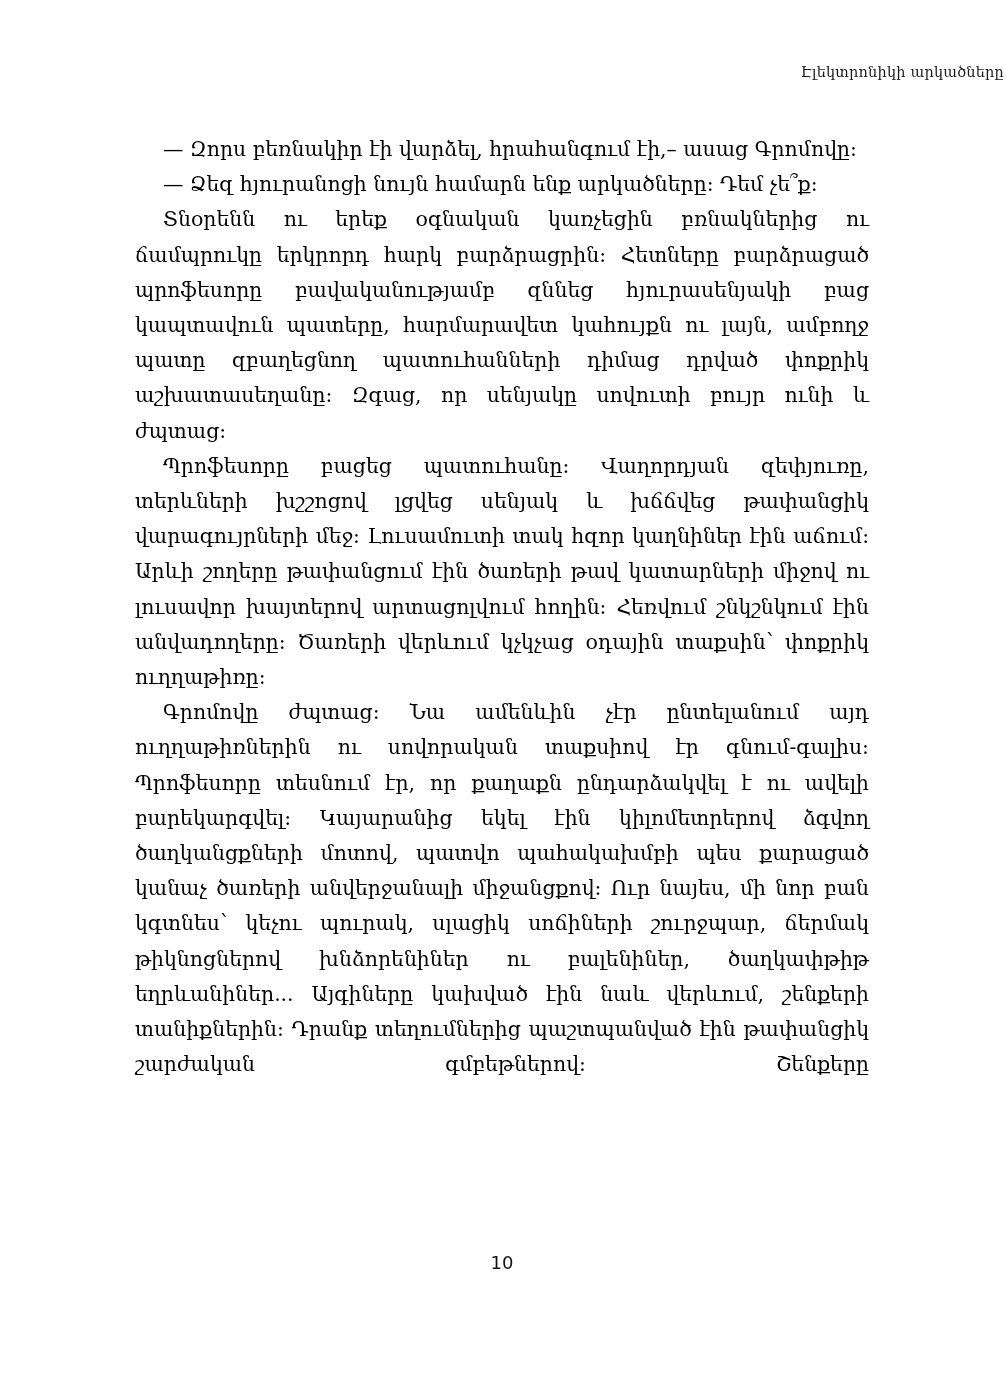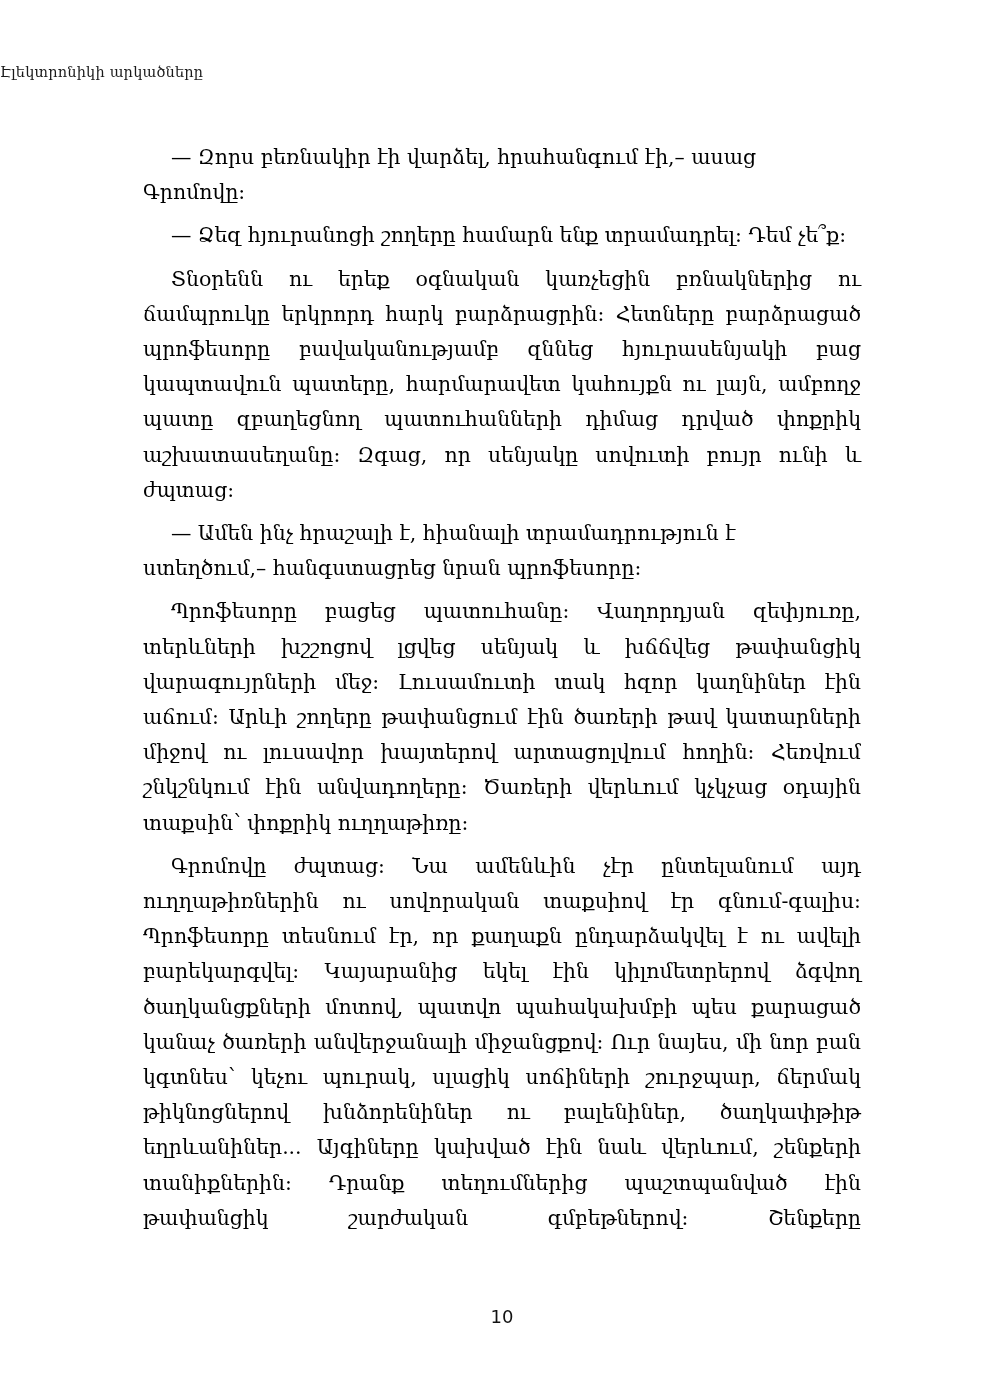--- a/index.html
+++ b/index.html
@@ -19,42 +19,42 @@
     background: #ffffff;
     overflow: hidden;
     box-sizing: border-box;
   }
   
   .running-head {
     position: absolute;
     top: 64px;
     left: 0;
     width: 1004px;
-    text-align: left;
+    text-align: right;
     font-family: "DejaVu Serif", "Liberation Serif", serif;
     font-size: 14.5px;
     letter-spacing: 0.2px;
     color: #1a1a1a;
   }
   
   .text-block {
     position: absolute;
     left: 135px;
     top: 132px;
     width: 734px;
     font-size: 20.4px;
     line-height: 35.2px;
     text-align: justify;
     text-justify: inter-word;
     color: #000000;
     -webkit-hyphens: none;
     hyphens: none;
   }
   .para {
-    margin: 8px;
+    margin: 0;
     text-indent: 28px;
     text-align: justify;
   }
   .para:last-of-type {
     text-align: justify;
   }
   
   .para.dialogue {
     text-indent: 28px;
     text-align: left;
@@ -63,40 +63,39 @@
   .para.continues {
     text-align: justify;
   }
   .para.continues::after {
     content: "";
     display: inline-block;
     width: 100%;
   }
   .folio {
     position: absolute;
-    top: 1306px;
+    top: 1252px;
     left: 0;
     width: 1004px;
     text-align: center;
     font-family: "DejaVu Sans", "Liberation Sans", sans-serif;
     font-size: 18px;
     color: #111111;
   }
 </style>
 </head>
 <body>
 
 <div class="page">
 
   <div class="running-head">Էլեկտրոնիկի արկածները</div>
 
   <div class="text-block">
     <p class="para dialogue">— Զորս բեռնակիր էի վարձել, հրահանգում էի,– ասաց Գրոմովը:</p>
-    <p class="para dialogue">— Ձեզ հյուրանոցի շողերը համարն ենք տրամադրել: Դեմ չե՞ք:</p>
+    <p class="para dialogue">— Ձեզ հյուրանոցի նույն համարն ենք արկածները: Դեմ չե՞ք:</p>
     <p class="para">Տնօրենն ու երեք օգնական կառչեցին բռնակներից ու ճամպրուկը երկրորդ հարկ բարձրացրին: Հետները բարձրացած պրոֆեսորը բավականությամբ զննեց հյուրասենյակի բաց կապտավուն պատերը, հարմարավետ կահույքն ու լայն, ամբողջ պատը զբաղեցնող պատուհանների դիմաց դրված փոքրիկ աշխատասեղանը: Զգաց, որ սենյակը սովուտի բույր ունի և ժպտաց:</p>
-    <p class="para dialogue">— Ամեն ինչ հրաշալի է, հիանալի տրամադրություն է ստեղծում,– հանգստացրեց նրան պրոֆեսորը:</p>
     <p class="para">Պրոֆեսորը բացեց պատուհանը: Վաղորդյան զեփյուռը, տերևների խշշոցով լցվեց սենյակ և խճճվեց թափանցիկ վարագույրների մեջ: Լուսամուտի տակ հզոր կաղնիներ էին աճում: Արևի շողերը թափանցում էին ծառերի թավ կատարների միջով ու լուսավոր խայտերով արտացոլվում հողին: Հեռվում շնկշնկում էին անվադողերը: Ծառերի վերևում կչկչաց օդային տաքսին՝ փոքրիկ ուղղաթիռը:</p>
     <p class="para continues">Գրոմովը ժպտաց: Նա ամենևին չէր ընտելանում այդ ուղղաթիռներին ու սովորական տաքսիով էր գնում-գալիս: Պրոֆեսորը տեսնում էր, որ քաղաքն ընդարձակվել է ու ավելի բարեկարգվել: Կայարանից եկել էին կիլոմետրերով ձգվող ծաղկանցքների մոտով, պատվո պահակախմբի պես քարացած կանաչ ծառերի անվերջանալի միջանցքով: Ուր նայես, մի նոր բան կգտնես՝ կեչու պուրակ, սլացիկ սոճիների շուրջպար, ճերմակ թիկնոցներով խնձորենիներ ու բալենիներ, ծաղկափթիթ եղրևանիներ... Այգիները կախված էին նաև վերևում, շենքերի տանիքներին: Դրանք տեղումներից պաշտպանված էին թափանցիկ շարժական գմբեթներով: Շենքերը</p>
   </div>
 
   <div class="folio">10</div>
 
 </div>
 
 </body></html>

